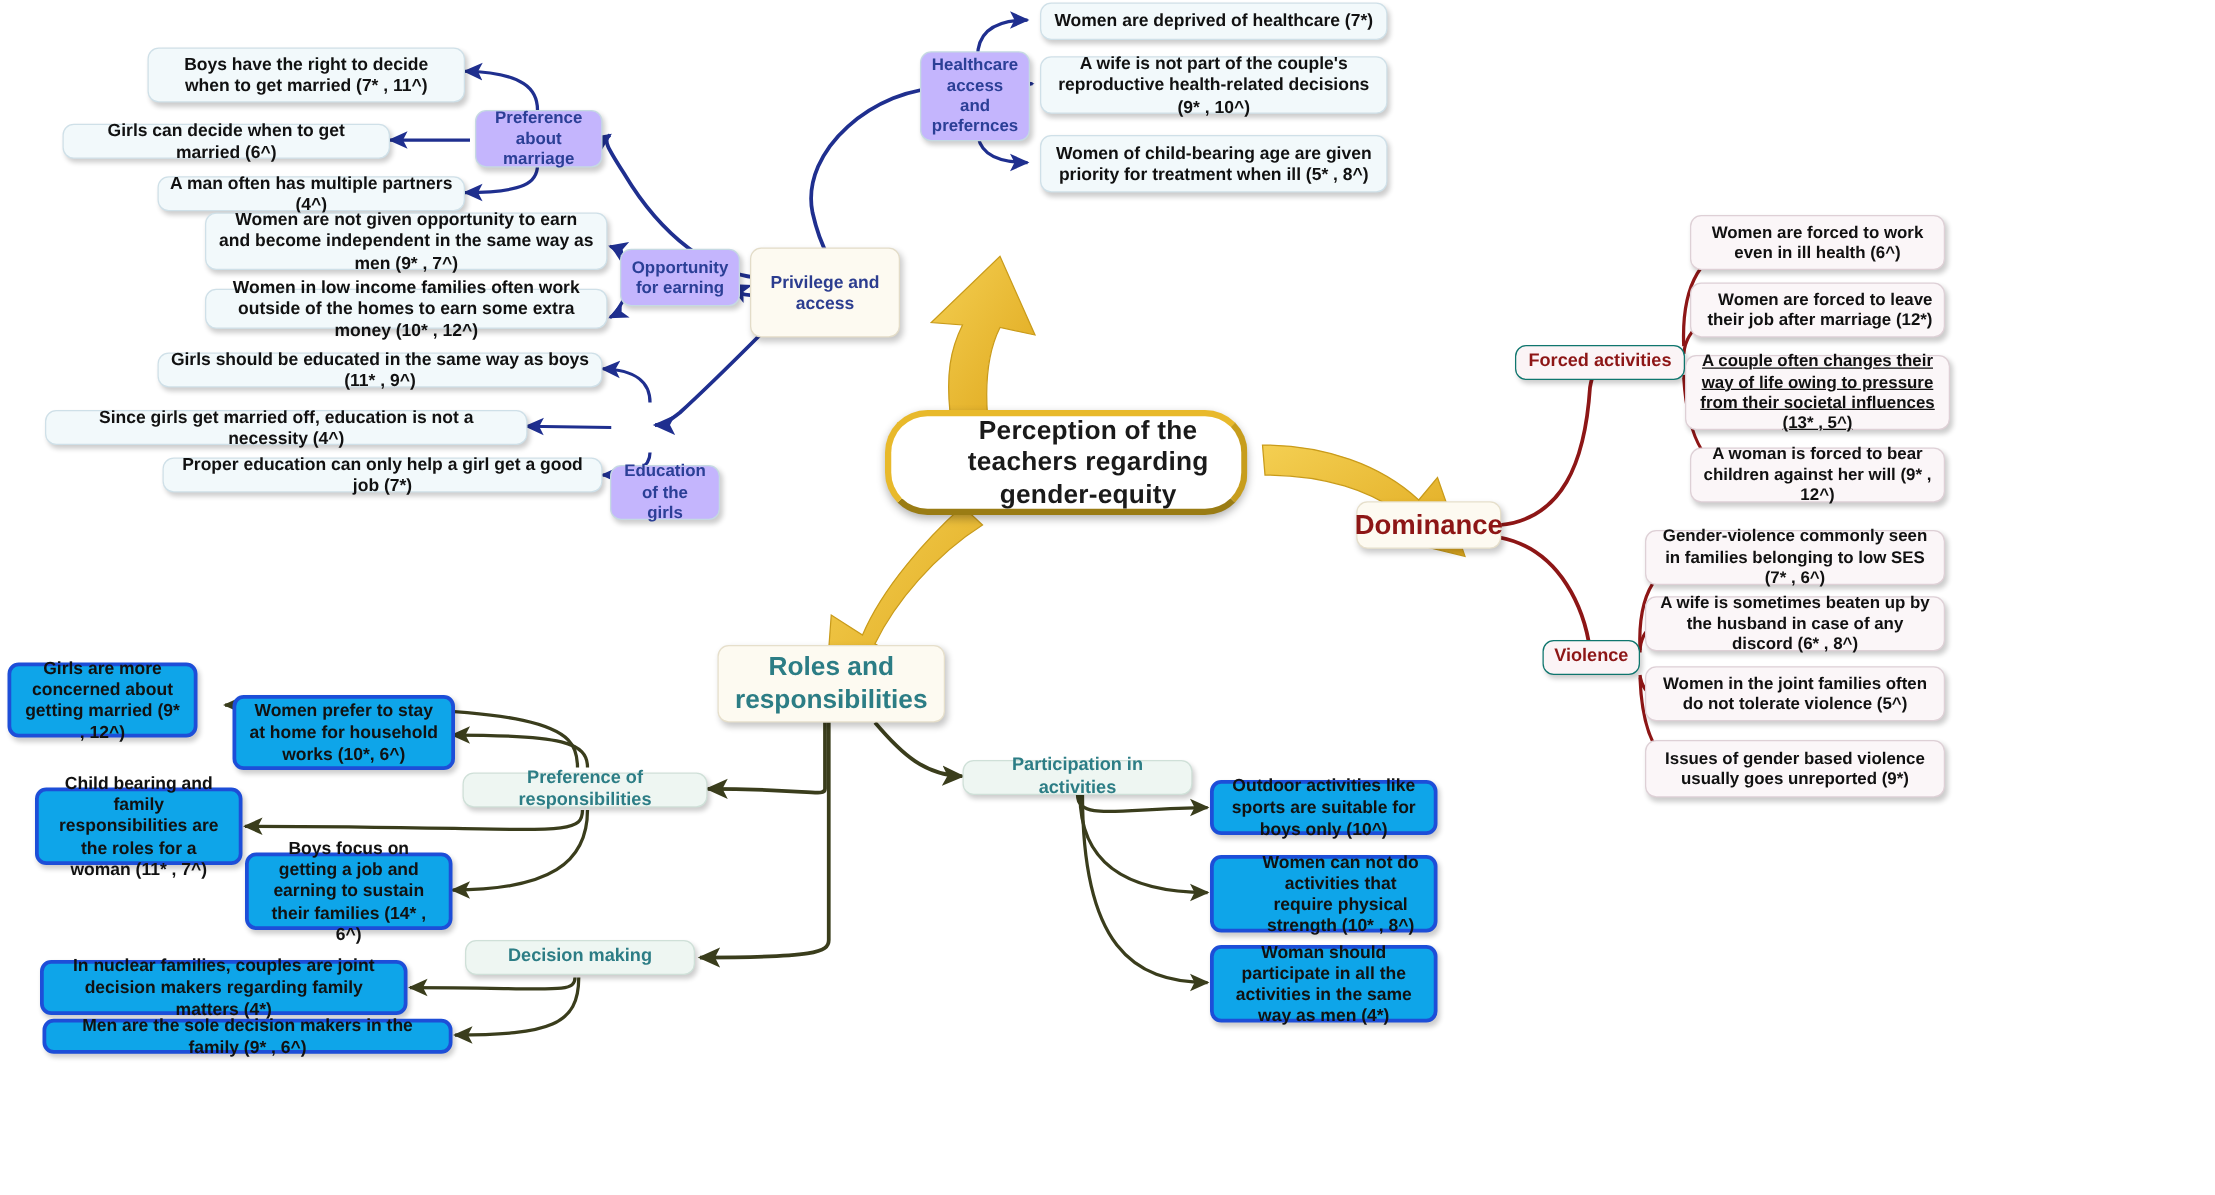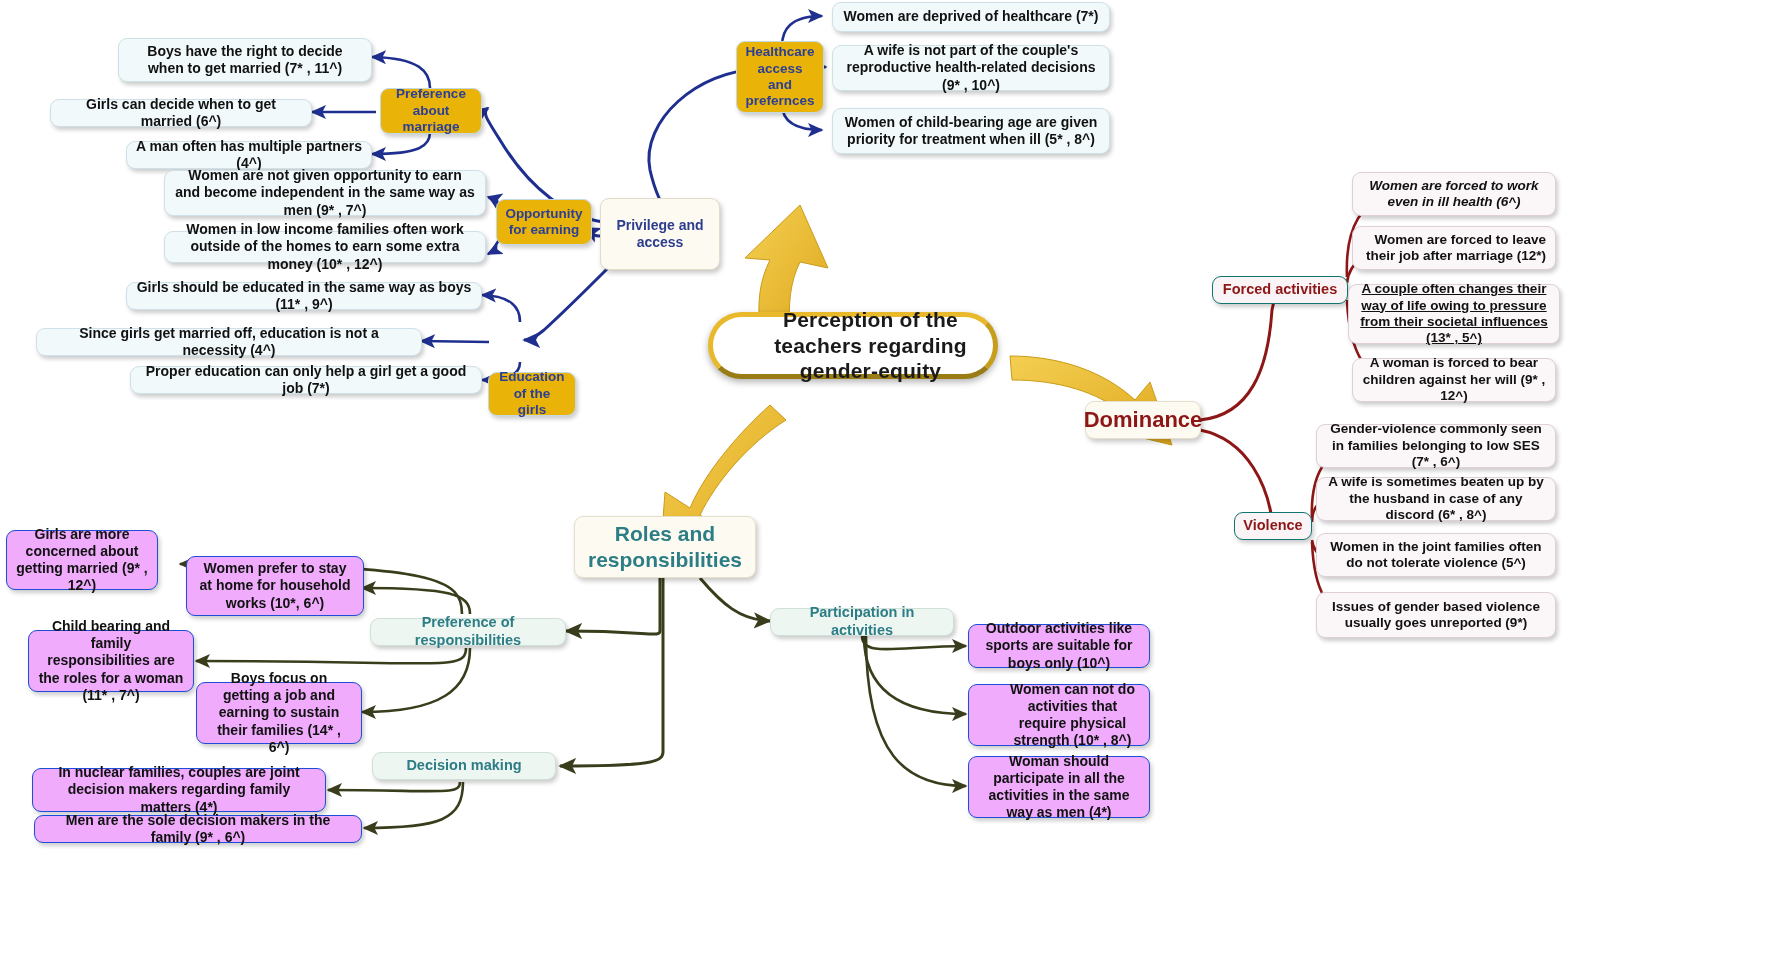--- a/index.html
+++ b/index.html
@@ -14,39 +14,39 @@
 
   
   .central{border:5px solid #e8b92b;border-radius:34px;background:#ffffff;
            color:#1a1a1a;font-size:21px;letter-spacing:.2px;
            box-shadow:0 3px 7px rgba(0,0,0,.30);
            border-bottom-color:#9a7c14;border-right-color:#c79d1c;}
 
   
   .main-blue{background:#fdfaf1;border:1px solid #e3dcc8;color:#2c3d8f;
              font-size:14px;box-shadow:2px 3px 5px rgba(0,0,0,.22);}
-  .sub-blue{background:#eab308;border:1px solid #c5d9e2;color:#2b3f96;
+  .sub-blue{background:#c4b5fd;border:1px solid #c5d9e2;color:#2b3f96;
             font-size:13.5px;box-shadow:2px 3px 4px rgba(0,0,0,.20);}
   .leaf-blue{background:#f2f9fb;border:1px solid #cfe0e8;color:#111111;
              font-size:14px;box-shadow:2px 3px 4px rgba(0,0,0,.20);}
 
   
   .main-red{background:#fdfaf1;border:1px solid #e6dfcb;color:#8d1616;
             font-size:22px;box-shadow:2px 3px 5px rgba(0,0,0,.22);}
   .sub-red{background:#fbf4f6;border:1px solid #0f766e;color:#8d1616;
            font-size:14.5px;box-shadow:2px 3px 4px rgba(0,0,0,.20);}
   .leaf-red{background:#fbf6f8;border:1px solid #ded0d6;color:#111111;
             font-size:13.5px;box-shadow:2px 3px 4px rgba(0,0,0,.20);}
 
   
   .main-green{background:#fdfaf1;border:1px solid #e6dfcb;color:#2c7d85;
               font-size:21px;box-shadow:2px 3px 5px rgba(0,0,0,.22);}
   .sub-green{background:#eef6f2;border:1px solid #cfe0d8;color:#2c7d85;
              font-size:14.5px;box-shadow:2px 3px 4px rgba(0,0,0,.20);}
-  .leaf-green{background:#f0abfc;border:1px solid #1d4ed8;color:#111111;
+  .leaf-green{background:#0ea5e9;border:3px solid #1d4ed8;color:#111111;
               font-size:14px;box-shadow:2px 3px 4px rgba(0,0,0,.20);}
 
   .pad{padding:4px 9px;}
 </style>
 </head>
 <body>
 
 <div id="stage">
 
   <svg id="links" viewBox="0 0 1772 956">
@@ -118,21 +118,21 @@
     <path d="M470,648 C470,690 440,712 362,712" fill="none" stroke="#3a3d1c" stroke-width="2.6" marker-end="url(#ag)"></path>
 
     <path d="M460,782 C460,796 440,790 328,790" fill="none" stroke="#3a3d1c" stroke-width="2.6" marker-end="url(#ag)"></path>
     <path d="M463,782 C463,820 440,828 364,828" fill="none" stroke="#3a3d1c" stroke-width="2.6" marker-end="url(#ag)"></path>
 
     <path d="M862,636 C862,658 900,646 966,646" fill="none" stroke="#3a3d1c" stroke-width="2.6" marker-end="url(#ag)"></path>
     <path d="M864,636 C864,690 900,714 966,714" fill="none" stroke="#3a3d1c" stroke-width="2.6" marker-end="url(#ag)"></path>
     <path d="M866,636 C866,756 906,786 966,786" fill="none" stroke="#3a3d1c" stroke-width="2.6" marker-end="url(#ag)"></path>
   </svg>
 
-  <div class="node central pad" style="left:708px;top:312px;width:290px;height:67px;padding-left:44px;">Perception of the teachers regarding gender-equity</div>
+  <div class="node central pad" style="left:708px;top:328px;width:290px;height:84px;padding-left:44px;">Perception of the teachers regarding gender-equity</div>
 
   <div class="node main-blue pad" style="left:600px;top:198px;width:120px;height:72px;">Privilege and access</div>
 
   <div class="node sub-blue pad" style="left:736px;top:41px;width:88px;height:72px;">Healthcare access and prefernces</div>
   <div class="node leaf-blue pad" style="left:832px;top:2px;width:278px;height:30px;">Women are deprived of healthcare (7*)</div>
   <div class="node leaf-blue pad" style="left:832px;top:45px;width:278px;height:46px;">A wife is not part of the couple's reproductive health-related decisions (9* , 10^)</div>
   <div class="node leaf-blue pad" style="left:832px;top:108px;width:278px;height:46px;">Women of child-bearing age are given priority for treatment when ill (5* , 8^)</div>
 
   <div class="node sub-blue pad" style="left:380px;top:88px;width:102px;height:46px;">Preference about marriage</div>
   <div class="node leaf-blue pad" style="left:118px;top:38px;width:254px;height:44px;">Boys have the right to decide when to get married (7* , 11^)</div>
@@ -144,21 +144,21 @@
   <div class="node leaf-blue pad" style="left:164px;top:231px;width:322px;height:32px;text-align:center;">Women in low income families often work outside of the homes to earn some extra money (10* , 12^)</div>
 
   <div class="node sub-blue pad" style="left:488px;top:324px;width:88px;height:44px;margin-top:48px;">Education of the girls</div>
   <div class="node leaf-blue pad" style="left:126px;top:282px;width:356px;height:28px;">Girls should be educated in the same way as boys (11* , 9^)</div>
   <div class="node leaf-blue pad" style="left:36px;top:328px;width:386px;height:28px;">Since girls get married off, education is not a necessity (4^)</div>
   <div class="node leaf-blue pad" style="left:130px;top:366px;width:352px;height:28px;">Proper education can only help a girl get a good job (7*)</div>
 
   <div class="node main-red pad" style="left:1085px;top:401px;width:116px;height:38px;">Dominance</div>
 
   <div class="node sub-red pad" style="left:1212px;top:276px;width:136px;height:28px;">Forced activities</div>
-  <div class="node leaf-red pad" style="left:1352px;top:172px;width:204px;height:44px;font-style:italic;">Women are forced to work even in ill health (6^)</div>
+  <div class="node leaf-red pad" style="left:1352px;top:172px;width:204px;height:44px;">Women are forced to work even in ill health (6^)</div>
   <div class="node leaf-red pad" style="left:1352px;top:226px;width:204px;height:44px;text-align:right;">Women are forced to leave their job after marriage (12*)</div>
   <div class="node leaf-red pad" style="left:1348px;top:284px;width:212px;height:60px;text-decoration:underline;">A couple often changes their way of life owing to pressure from their societal influences (13* , 5^)</div>
   <div class="node leaf-red pad" style="left:1352px;top:358px;width:204px;height:44px;">A woman is forced to bear children against her will (9* , 12^)</div>
 
   <div class="node sub-red pad" style="left:1234px;top:512px;width:78px;height:28px;">Violence</div>
   <div class="node leaf-red pad" style="left:1316px;top:424px;width:240px;height:44px;">Gender-violence commonly seen in families belonging to low SES (7* , 6^)</div>
   <div class="node leaf-red pad" style="left:1316px;top:477px;width:240px;height:44px;">A wife is sometimes beaten up by the husband in case of any discord (6* , 8^)</div>
   <div class="node leaf-red pad" style="left:1316px;top:533px;width:240px;height:44px;">Women in the joint families often do not tolerate violence (5^)</div>
   <div class="node leaf-red pad" style="left:1316px;top:592px;width:240px;height:46px;">Issues of gender based violence  usually goes unreported (9*)</div>
 

